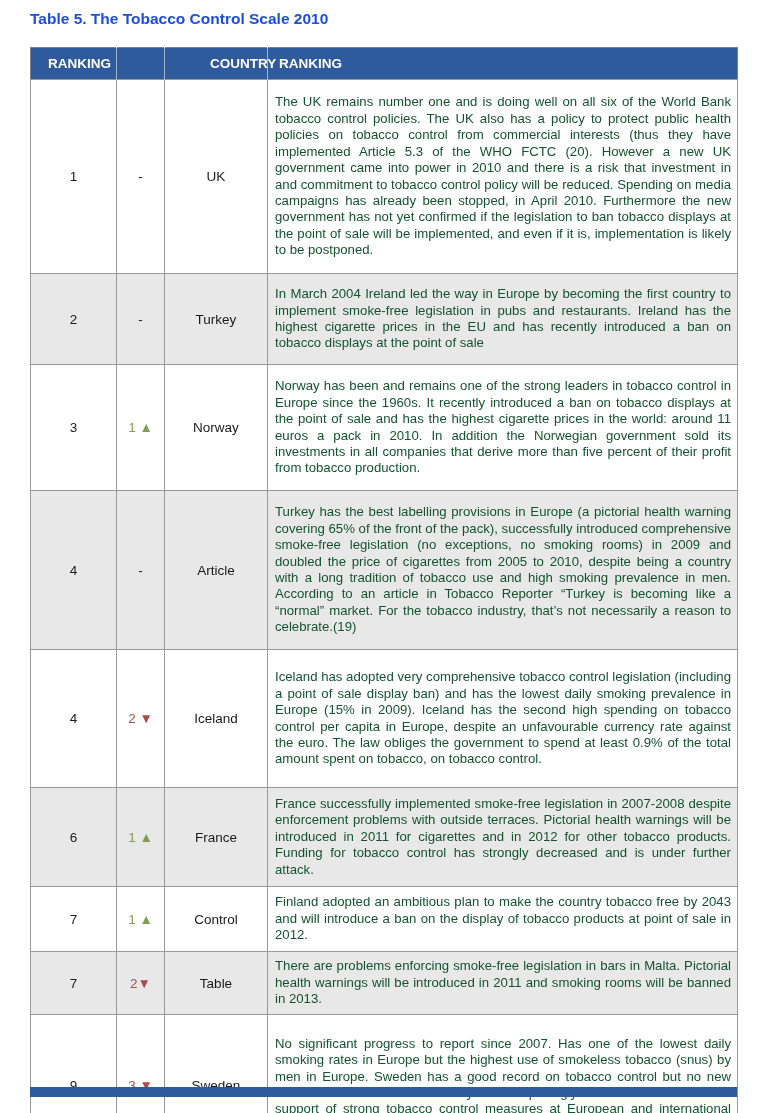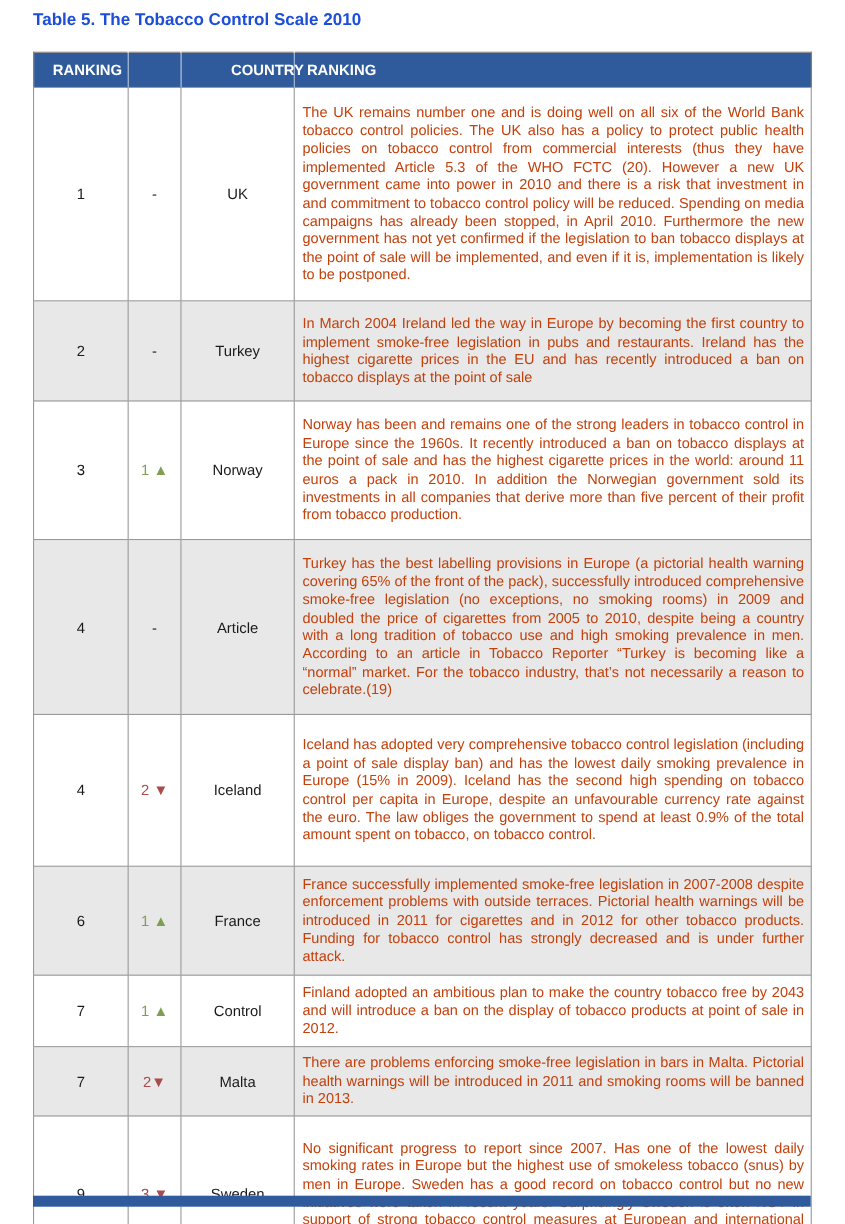--- a/index.html
+++ b/index.html
@@ -44,21 +44,21 @@
     vertical-align:middle;
     padding:0;
   }
   tbody tr:nth-child(even){background:var(--alt-bg,#E8E8E8);}
   td.rank,td.chg,td.country{text-align:center;}
   td.comments{
     text-align:justify;
     font-size:13.2px;
     line-height:16.4px;
     padding:4px 6px 4px 7px;
-    color:#c2410c;
+    color:#14532d;
   }
   .chg .up{color:var(--up,#7F9E52);}
   .chg .down{color:var(--down,#A84C4C);}
   .chg .none{color:#1a1a1a;}
 
   
   tbody tr:nth-child(1) td{height:185px}
   tbody tr:nth-child(2) td{height:82px}
   tbody tr:nth-child(3) td{height:117px}
   tbody tr:nth-child(4) td{height:150px}
@@ -140,21 +140,21 @@
   <tr>
     <td class="rank">7</td>
     <td class="chg"><span class="up">1 ▲</span></td>
     <td class="country">Control</td>
     <td class="comments">Finland adopted an ambitious plan to make the country tobacco free by 2043 and will introduce a ban on the display of tobacco products at point of sale in 2012.</td>
   </tr>
 
   <tr>
     <td class="rank">7</td>
     <td class="chg"><span class="down">2▼</span></td>
-    <td class="country">Malta</td>
+    <td class="country">Table</td>
     <td class="comments">There are problems enforcing smoke-free legislation in bars in Malta. Pictorial health warnings will be introduced in 2011 and smoking rooms will be banned in 2013.</td>
   </tr>
 
   <tr>
     <td class="rank">9</td>
     <td class="chg"><span class="down">3 ▼</span></td>
     <td class="country">Sweden</td>
     <td class="comments">No significant progress to report since 2007. Has one of the lowest daily smoking rates in Europe but the highest use of smokeless tobacco (snus) by men in Europe. Sweden has a good record on tobacco control but no new initiatives were taken in recent years. Surprisingly Sweden is often NOT in support of strong tobacco control measures at European and international level.</td>
   </tr>
 </tbody>

